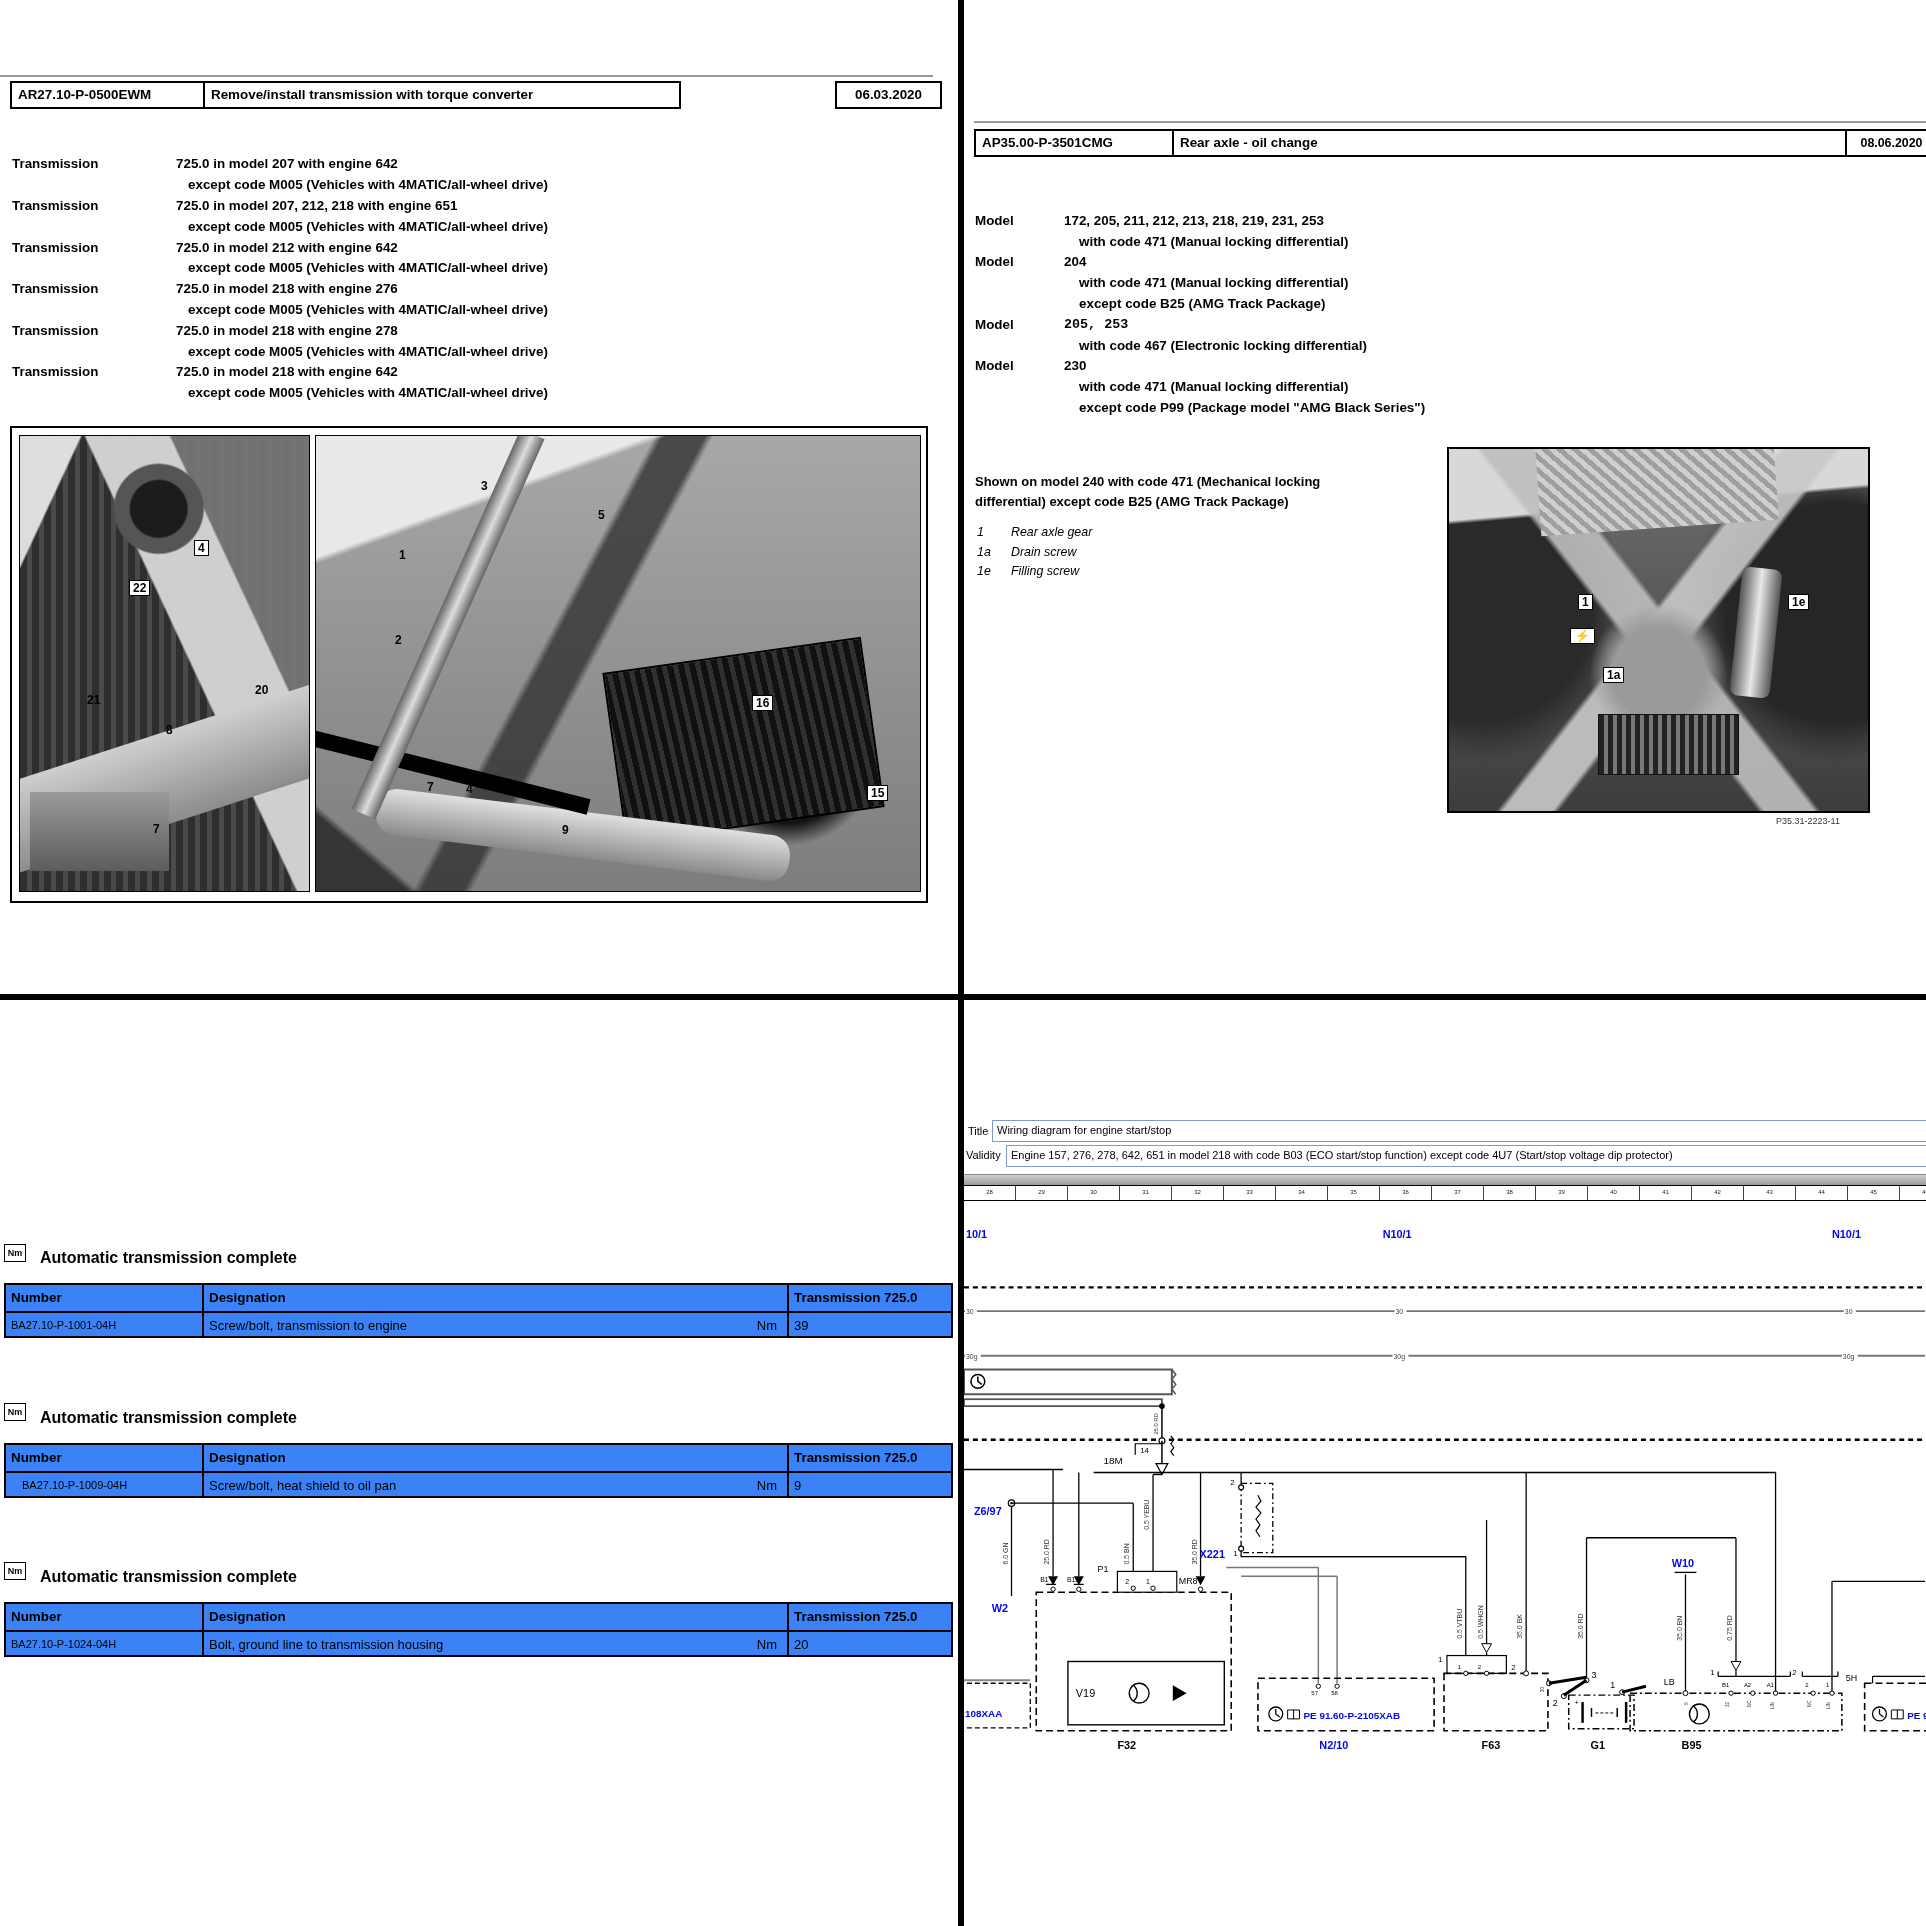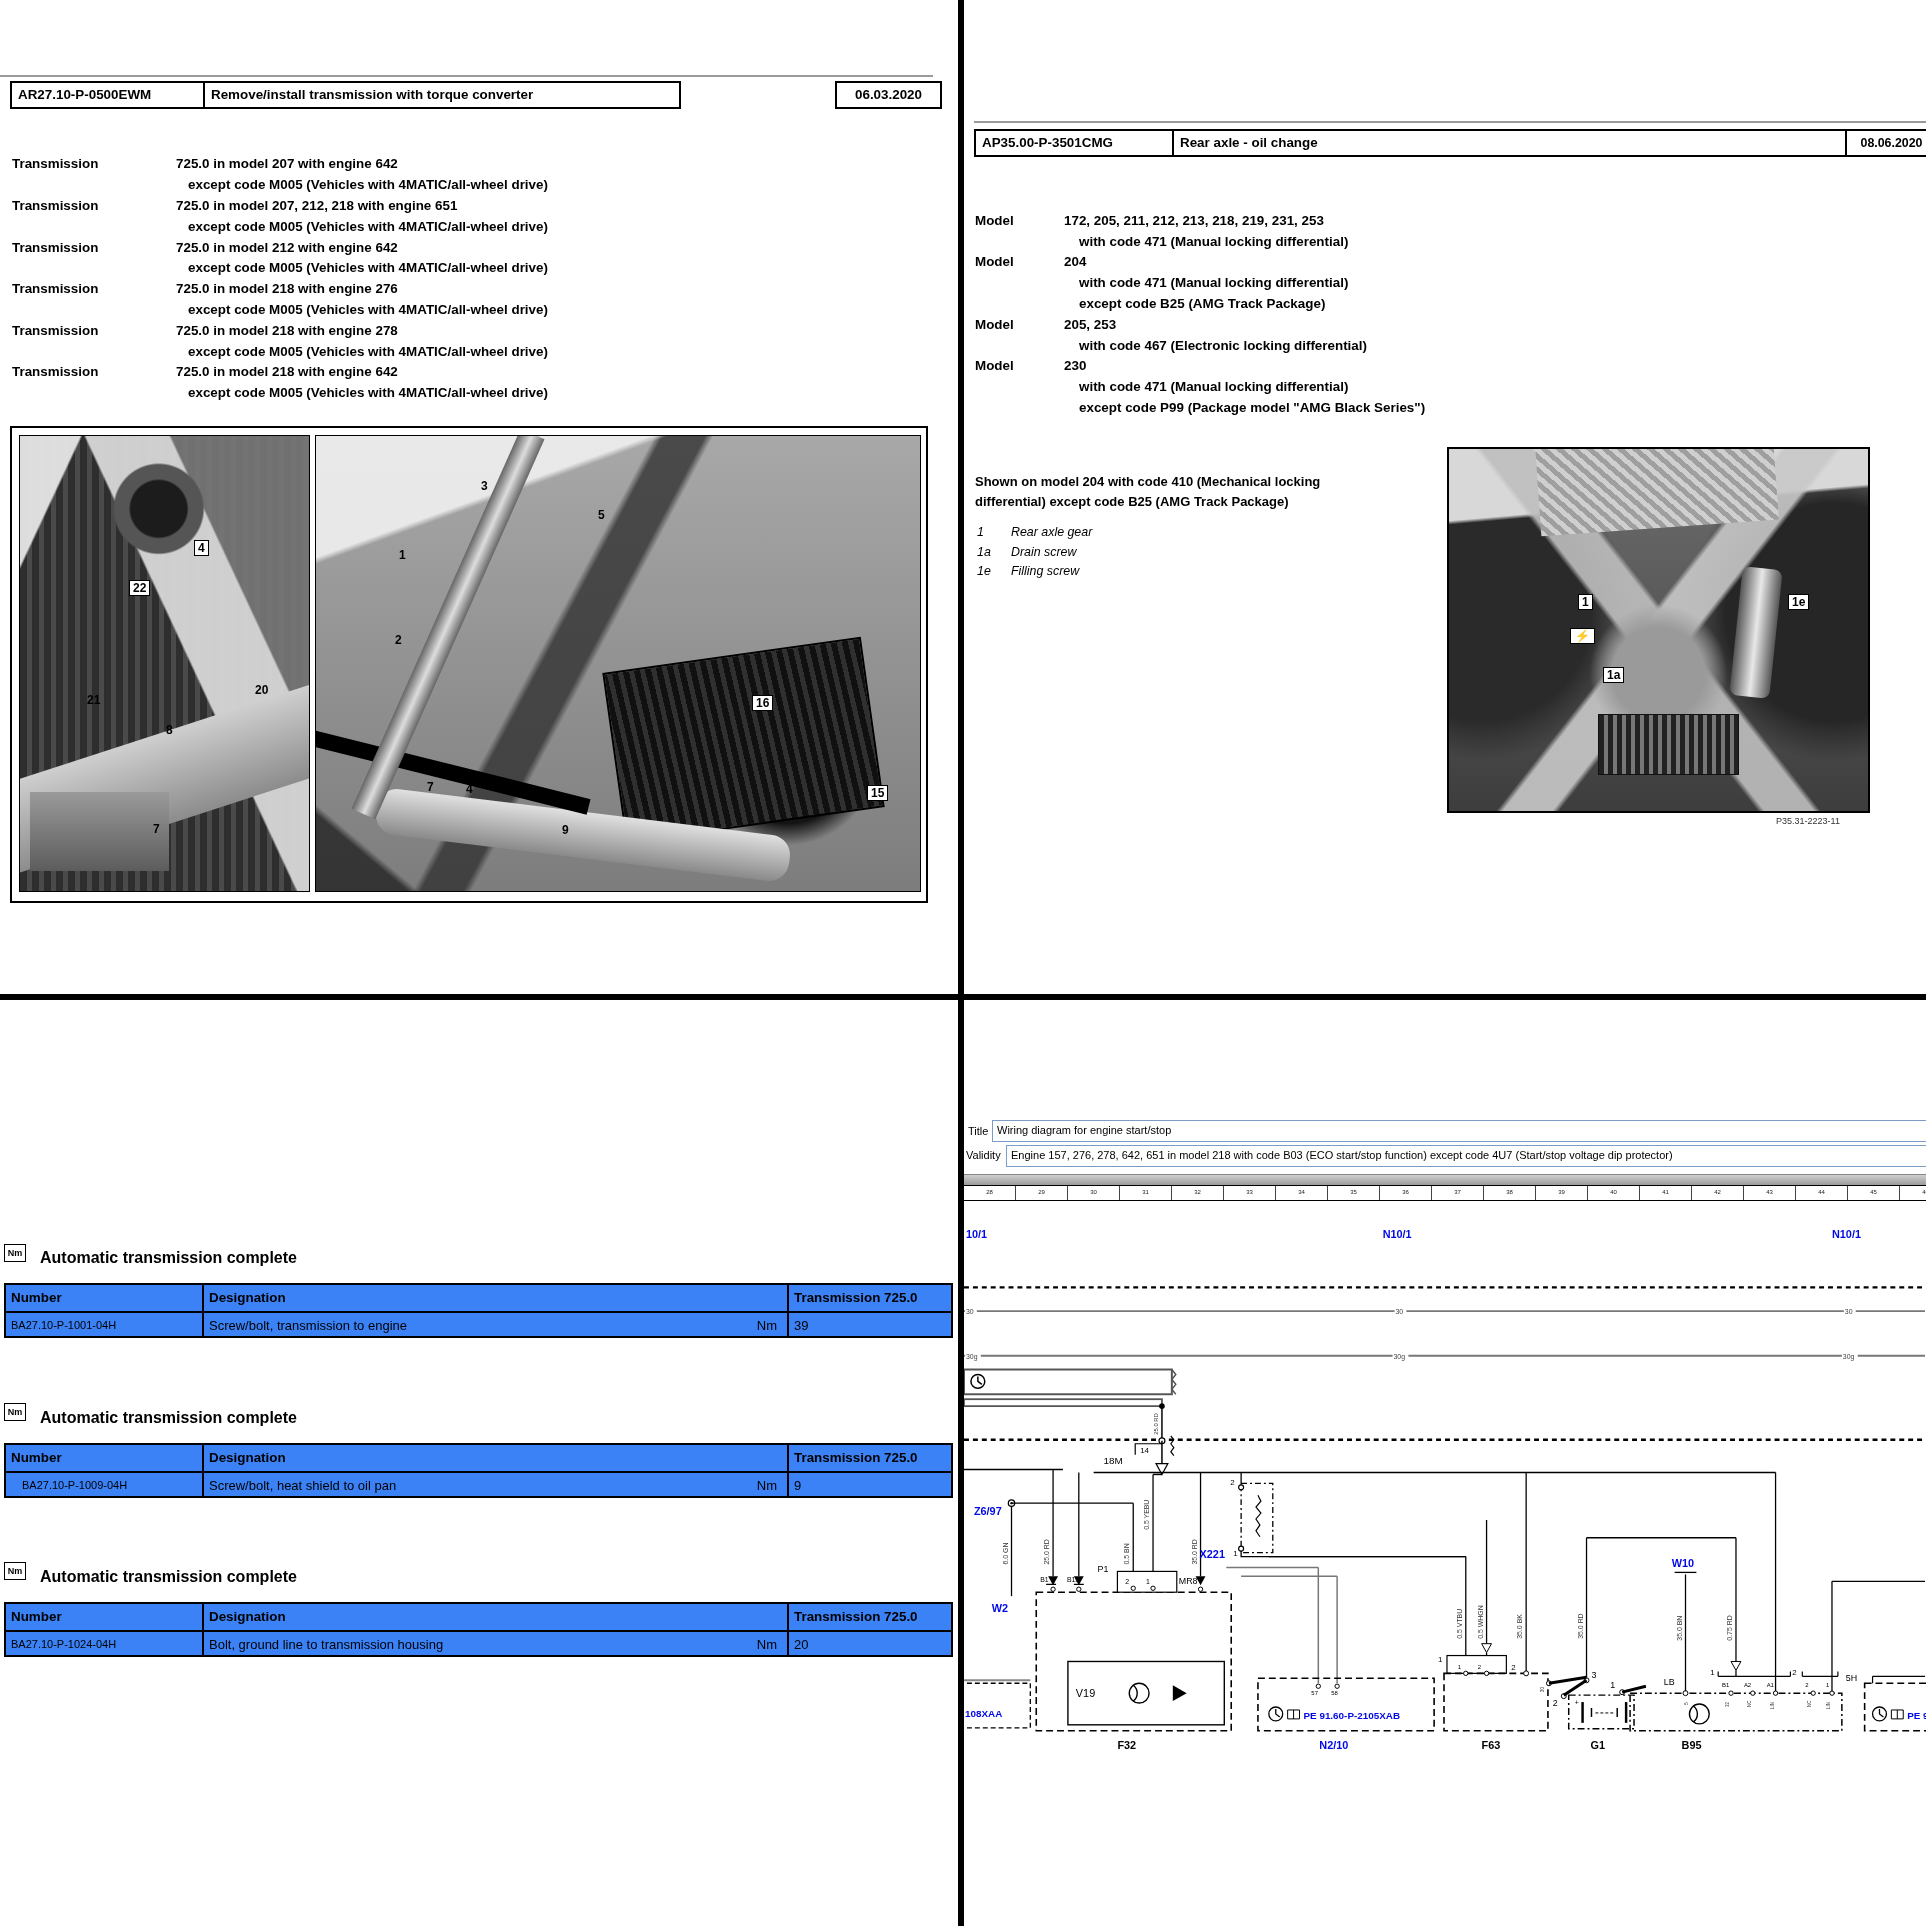--- a/index.html
+++ b/index.html
@@ -121,28 +121,28 @@
     <div class="hdr-cell" style="left:881px;top:129px;width:77px;height:24px;text-align:center;font-size:12.4px;"><span>08.06.2020</span></div>
 
     <div class="list-line" style="left:11px;top:213px;">Model</div>
     <div class="list-line" style="left:100px;top:213px;">172, 205, 211, 212, 213, 218, 219, 231, 253</div>
     <div class="list-line" style="left:115px;top:234px;">with code 471 (Manual locking differential)</div>
     <div class="list-line" style="left:11px;top:254px;">Model</div>
     <div class="list-line" style="left:100px;top:254px;">204</div>
     <div class="list-line" style="left:115px;top:275px;">with code 471 (Manual locking differential)</div>
     <div class="list-line" style="left:115px;top:296px;">except code B25 (AMG Track Package)</div>
     <div class="list-line" style="left:11px;top:317px;">Model</div>
-    <div class="list-line" style="left:100px;top:317px;">205, 253</div>
+    <div class="list-line" style="left:100px;top:317px;font-family:Liberation Mono, monospace;">205, 253</div>
     <div class="list-line" style="left:115px;top:338px;">with code 467 (Electronic locking differential)</div>
     <div class="list-line" style="left:11px;top:358px;">Model</div>
     <div class="list-line" style="left:100px;top:358px;">230</div>
     <div class="list-line" style="left:115px;top:379px;">with code 471 (Manual locking differential)</div>
     <div class="list-line" style="left:115px;top:400px;">except code P99 (Package model "AMG Black Series")</div>
 
-    <div class="shown" style="left:11px;top:474px;">Shown on model 204 with code 410 (Mechanical locking</div>
+    <div class="shown" style="left:11px;top:474px;">Shown on model 240 with code 471 (Mechanical locking</div>
     <div class="shown" style="left:11px;top:494px;">differential) except code B25 (AMG Track Package)</div>
 
     <div class="legend-line" style="left:13px;top:525px;"><span class="legend-key">1</span><span>Rear axle gear</span></div>
     <div class="legend-line" style="left:13px;top:545px;"><span class="legend-key">1a</span><span>Drain screw</span></div>
     <div class="legend-line" style="left:13px;top:564px;"><span class="legend-key">1e</span><span>Filling screw</span></div>
 
     <div class="photo" style="left:483px;top:447px;width:419px;height:362px;border:2px solid #000;
         background:
           radial-gradient(circle 69px at 50% 62%, #9a9a9a 0 46px, rgba(0,0,0,0) 69px),
           linear-gradient(52deg, rgba(0,0,0,0) 44%, rgba(190,190,190,.9) 45% 52%, rgba(0,0,0,0) 53%),

